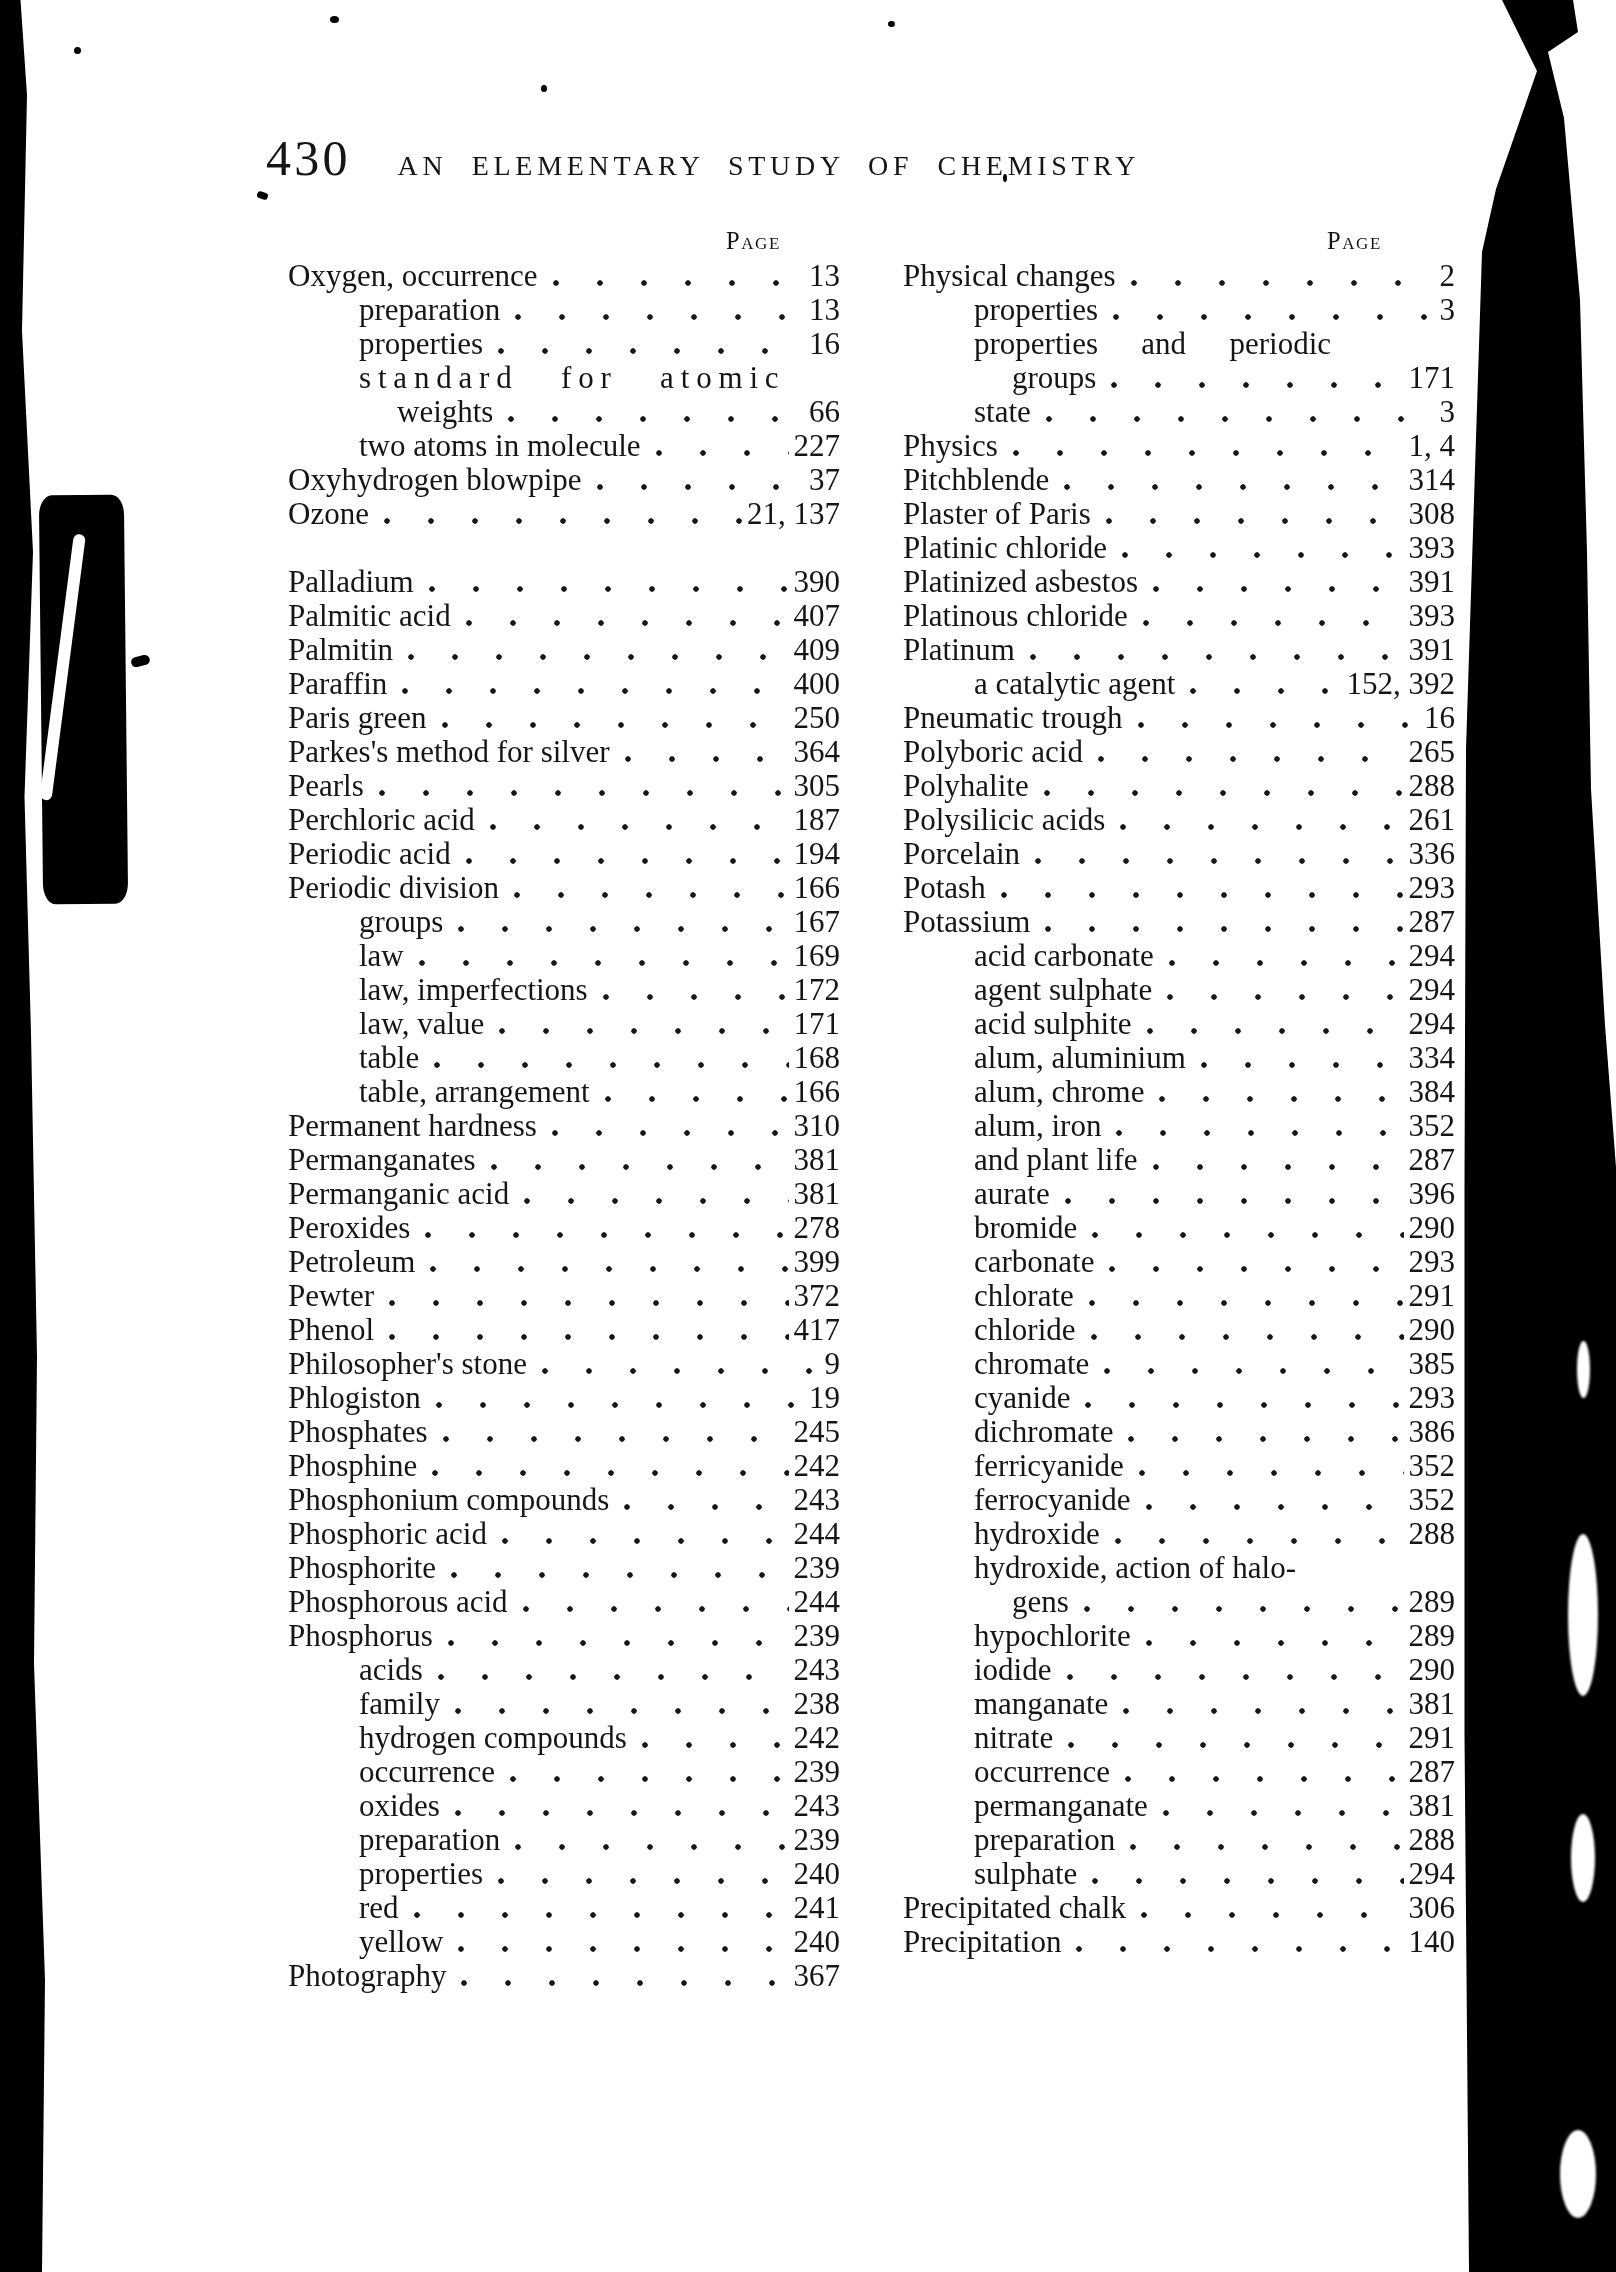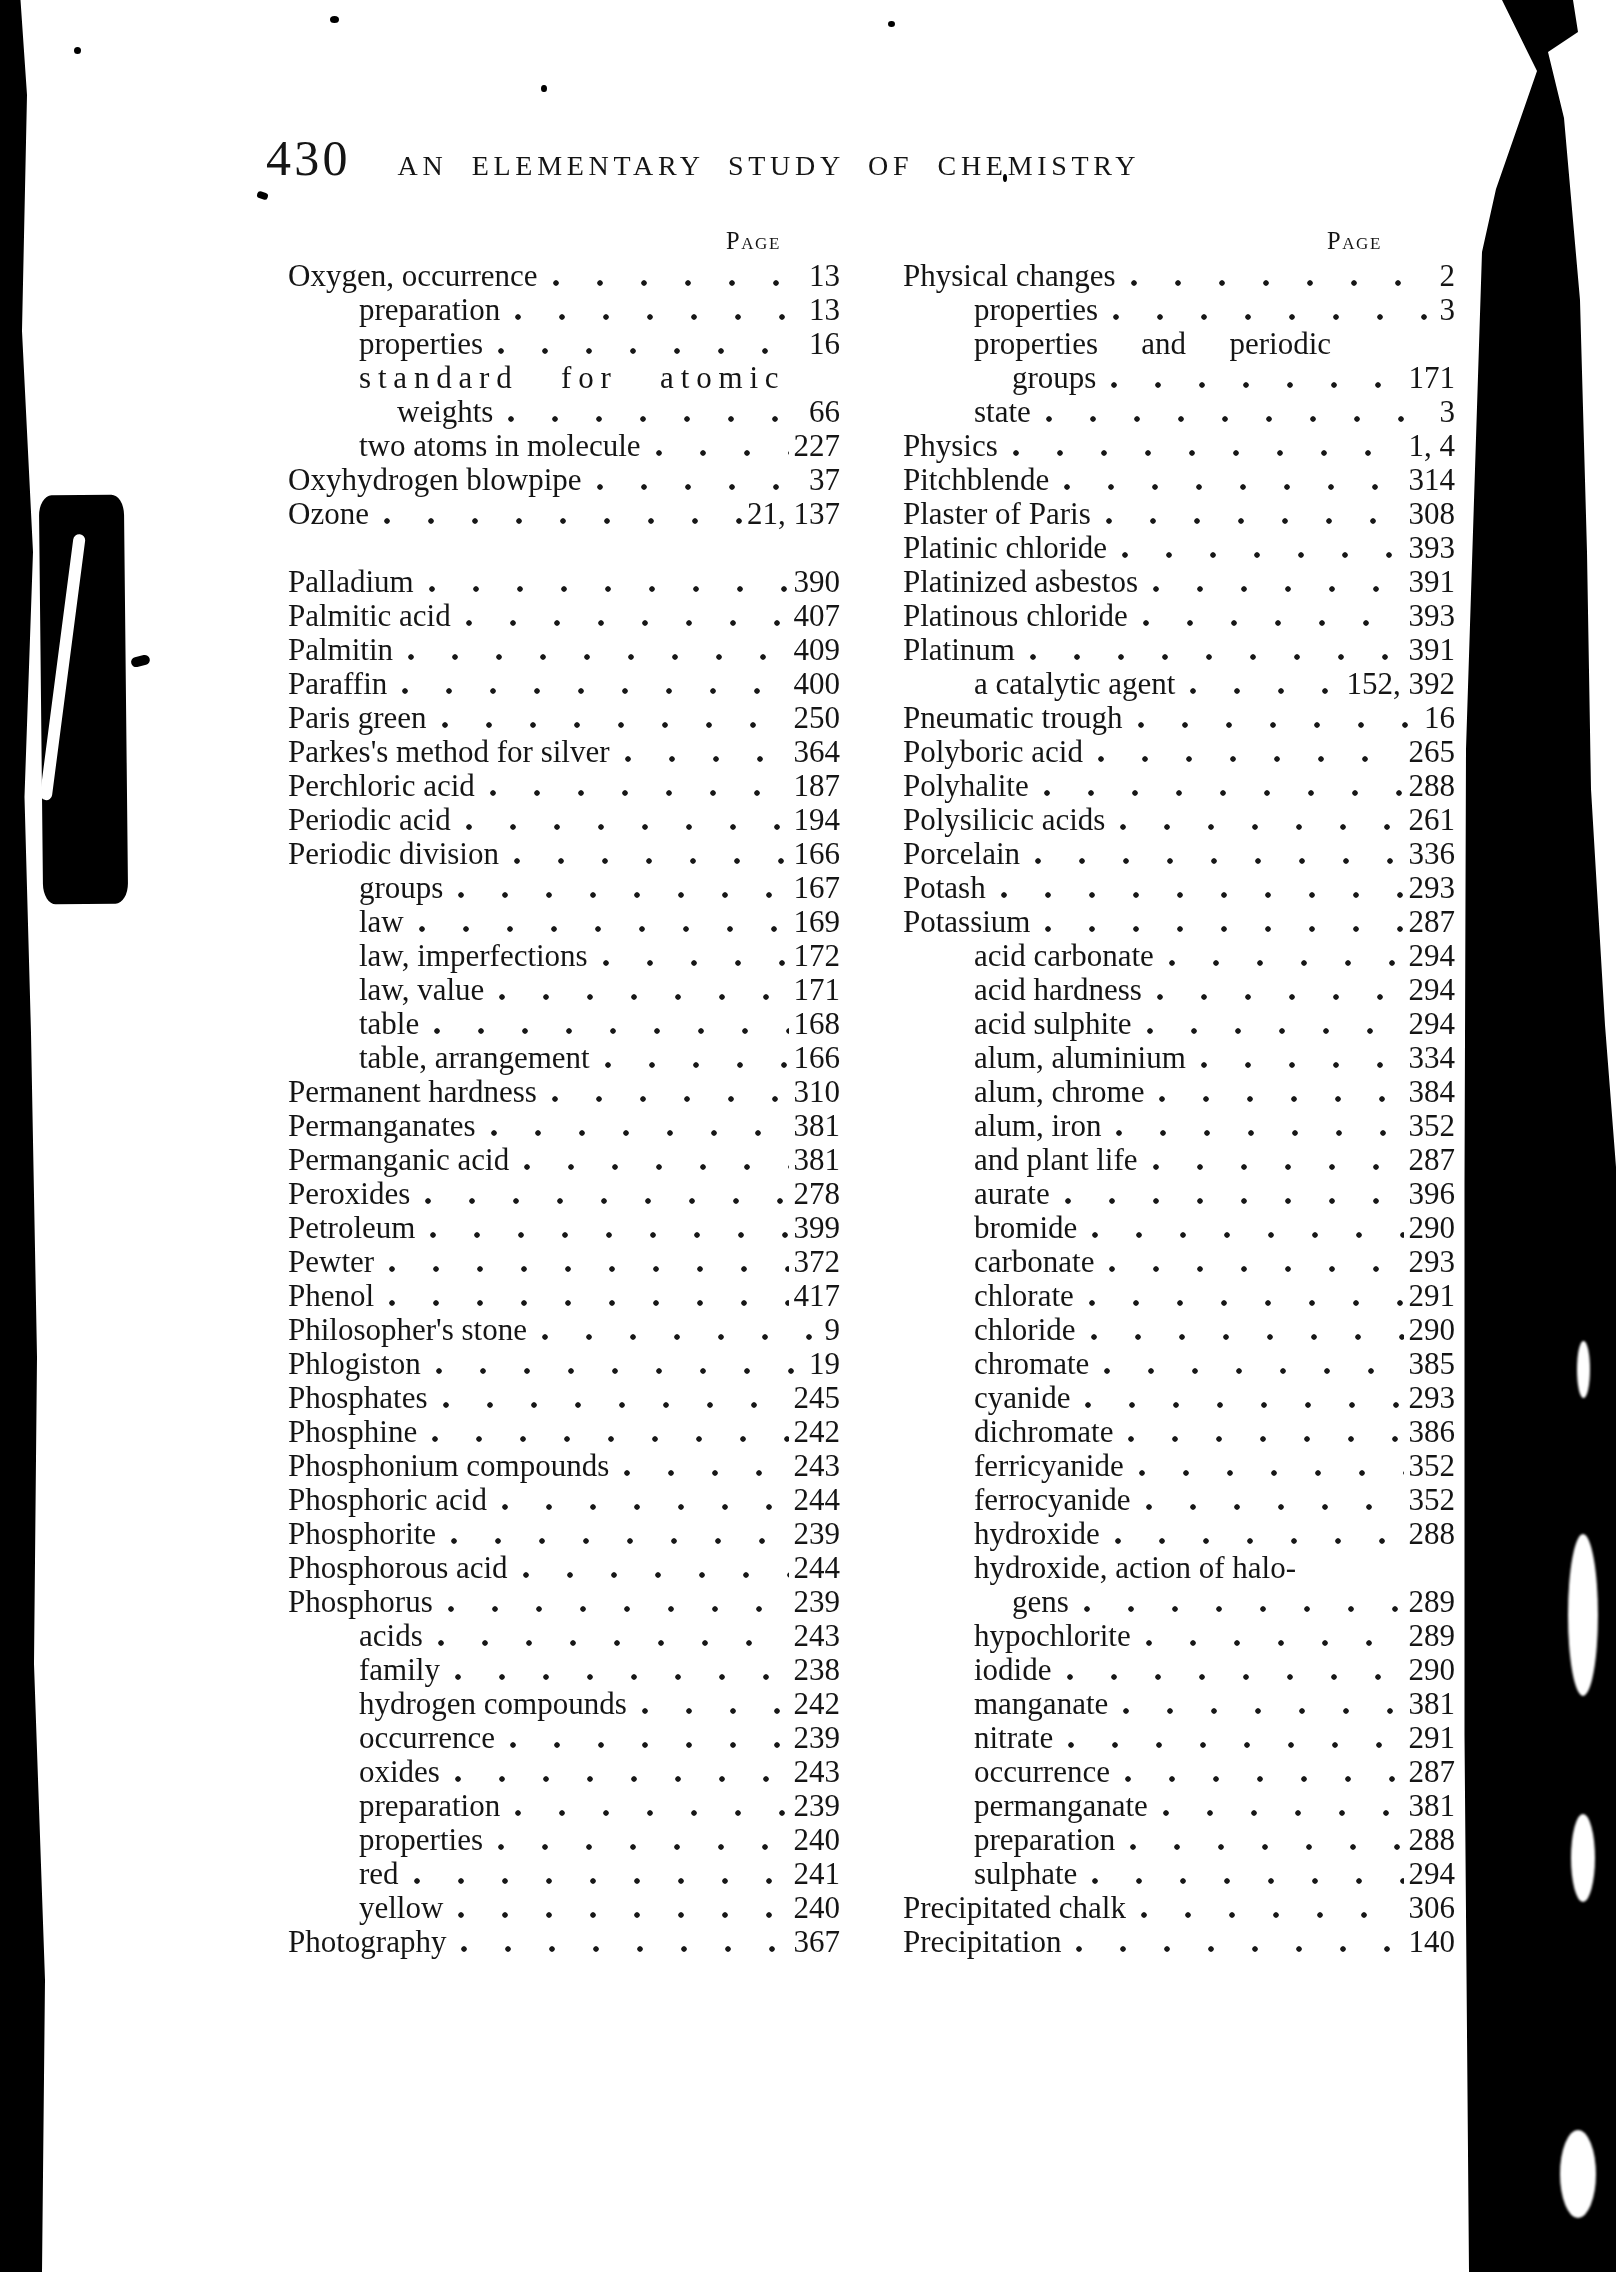--- a/index.html
+++ b/index.html
@@ -136,20 +136,25 @@
         <span class="label">Paris green</span>
         <div class="leader"></div>
         <span class="page">250</span>
       </div>
       <div class="row i0">
         <span class="label">Parkes's method for silver</span>
         <div class="leader"></div>
         <span class="page">364</span>
       </div>
       <div class="row i0">
+        <span class="label">Pearls</span>
+        <div class="leader"></div>
+        <span class="page">305</span>
+      </div>
+      <div class="row i0">
         <span class="label">Perchloric acid</span>
         <div class="leader"></div>
         <span class="page">187</span>
       </div>
       <div class="row i0">
         <span class="label">Periodic acid</span>
         <div class="leader"></div>
         <span class="page">194</span>
       </div>
       <div class="row i0">
@@ -416,21 +421,21 @@
         <span class="label">Potassium</span>
         <div class="leader"></div>
         <span class="page">287</span>
       </div>
       <div class="row i1">
         <span class="label">acid carbonate</span>
         <div class="leader"></div>
         <span class="page">294</span>
       </div>
       <div class="row i1">
-        <span class="label">acid hardness</span>
+        <span class="label">agent sulphate</span>
         <div class="leader"></div>
         <span class="page">294</span>
       </div>
       <div class="row i1">
         <span class="label">acid sulphite</span>
         <div class="leader"></div>
         <span class="page">294</span>
       </div>
       <div class="row i1">
         <span class="label">alum, aluminium</span>

